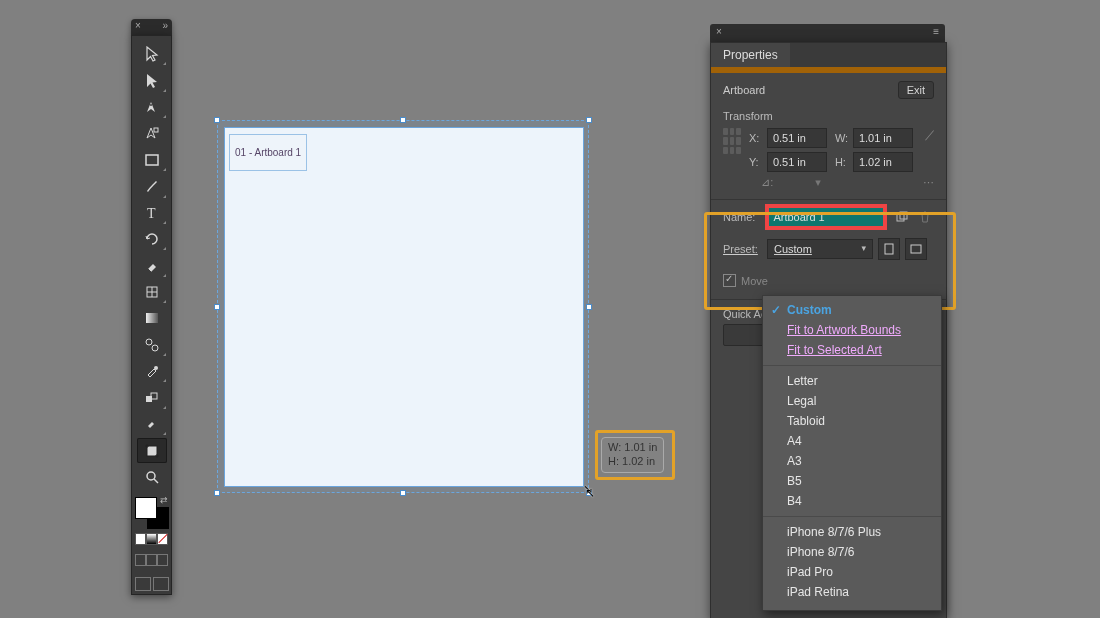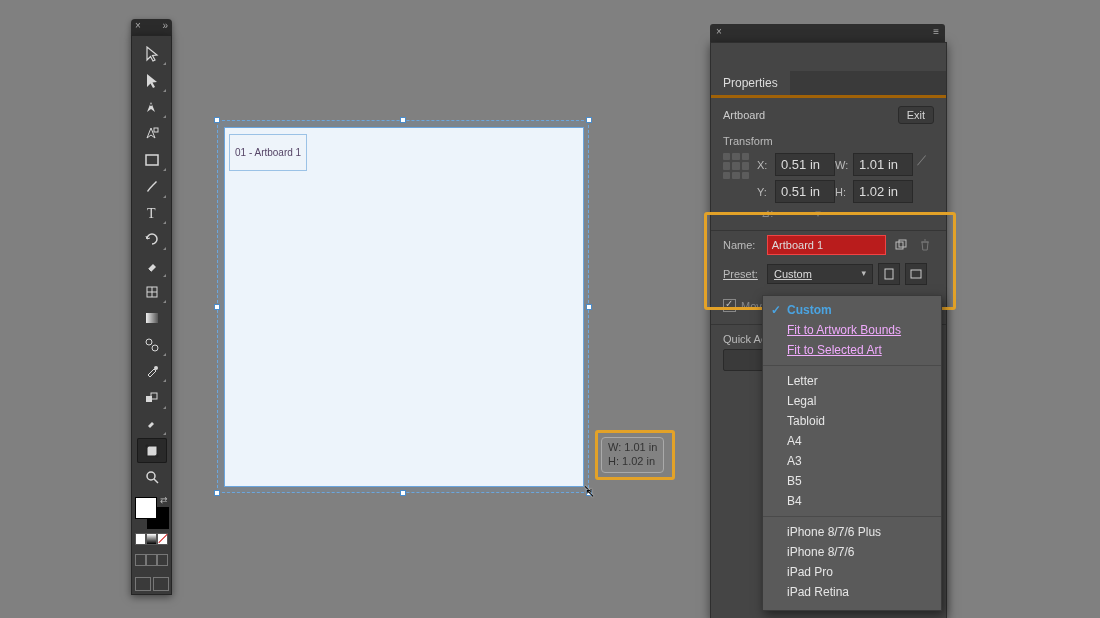--- a/index.html
+++ b/index.html
@@ -125,54 +125,55 @@
     border: 1px solid #2e2e2e;
     box-shadow: 0 2px 10px rgba(0,0,0,.5);
   }
   .props-head {
     left: 710px; top: 24px; width:235px; height:18px;
     background:#2e2e2e; border-top-left-radius:3px;border-top-right-radius:3px;
   }
   .props-head .xx{position:absolute;left:6px;top:2px;color:#aaa;font-size:10px;}
   .props-head .menu{position:absolute;right:6px;top:2px;color:#aaa;font-size:10px;}
   .tabbar {
-    height:24px; background:#3a3a3a; border-bottom:3px solid #a16207;
-    display:flex; align-items:center;margin-top:28px;
+    height:24px; background:#3a3a3a; border-bottom:6px solid #a16207;
+    display:flex; align-items:center;
   }
   .tab {
     height:24px; padding:0 12px; display:flex; align-items:center;
     font-size:12px; color:#ddd; background:#454545;
   }
   .sect-label { color:#bbb; font-size:11px; padding: 9px 12px 4px; }
   .row { display:flex; align-items:center; padding: 2px 12px; }
   .btn-exit {
     margin-left:auto; background:#3a3a3a; border:1px solid #2a2a2a;
     color:#d5d5d5; padding:2px 8px; border-radius:3px; font-size:11px;
   }
   .field-lbl { color:#bbb; width:18px; font-size:11px; }
   .numbox {
     background:#373737; border:1px solid #292929;
-    color:#ddd; padding:3px 5px; width:50px; font-size:13px;
+    color:#ddd; padding:3px 5px; width:50px; font-size:11px;
+    margin-right:8px;
   }
   .numbox.sm{width:48px;}
   .ref-grid {
     width:26px; height:26px; margin-right:8px;
     display:grid; grid-template-columns:repeat(3,1fr); grid-template-rows:repeat(3,1fr);
     gap:2px;
   }
   .ref-grid span{ background:#5c5c5c; border-radius:1px;}
   .link-icon { margin-left:4px; color:#888; font-size:13px;}
   .angle-row{ padding:2px 12px 8px 50px;display:flex;align-items:center;color:#888;font-size:11px;}
   .angle-row .fld{background:transparent;border:none;color:#777;width:38px;}
 
   .sep { height:1px; background:#353535; margin: 2px 0;}
 
   .label-sm{color:#bbb;font-size:11px;width:44px;}
   .textin{
-    background:#b91c1c;border:1px solid #ef4444;color:#ddd;
+    background:#0f766e;border:4px solid #ef4444;color:#ddd;
     padding:3px 4px; font-size:11px; width:110px;
   }
   .icon-btn{
     width:18px;height:18px;display:inline-flex;align-items:center;justify-content:center;
     background:#3a3a3a;border:1px solid #262626;margin-left:6px;border-radius:2px;
   }
   .icon-btn.ghost{background:transparent;border:none;color:#777;}
   .dropdown{
     background:#373737;border:1px solid #292929;color:#ddd;
     padding:3px 6px; font-size:11px; width:92px; position:relative;

